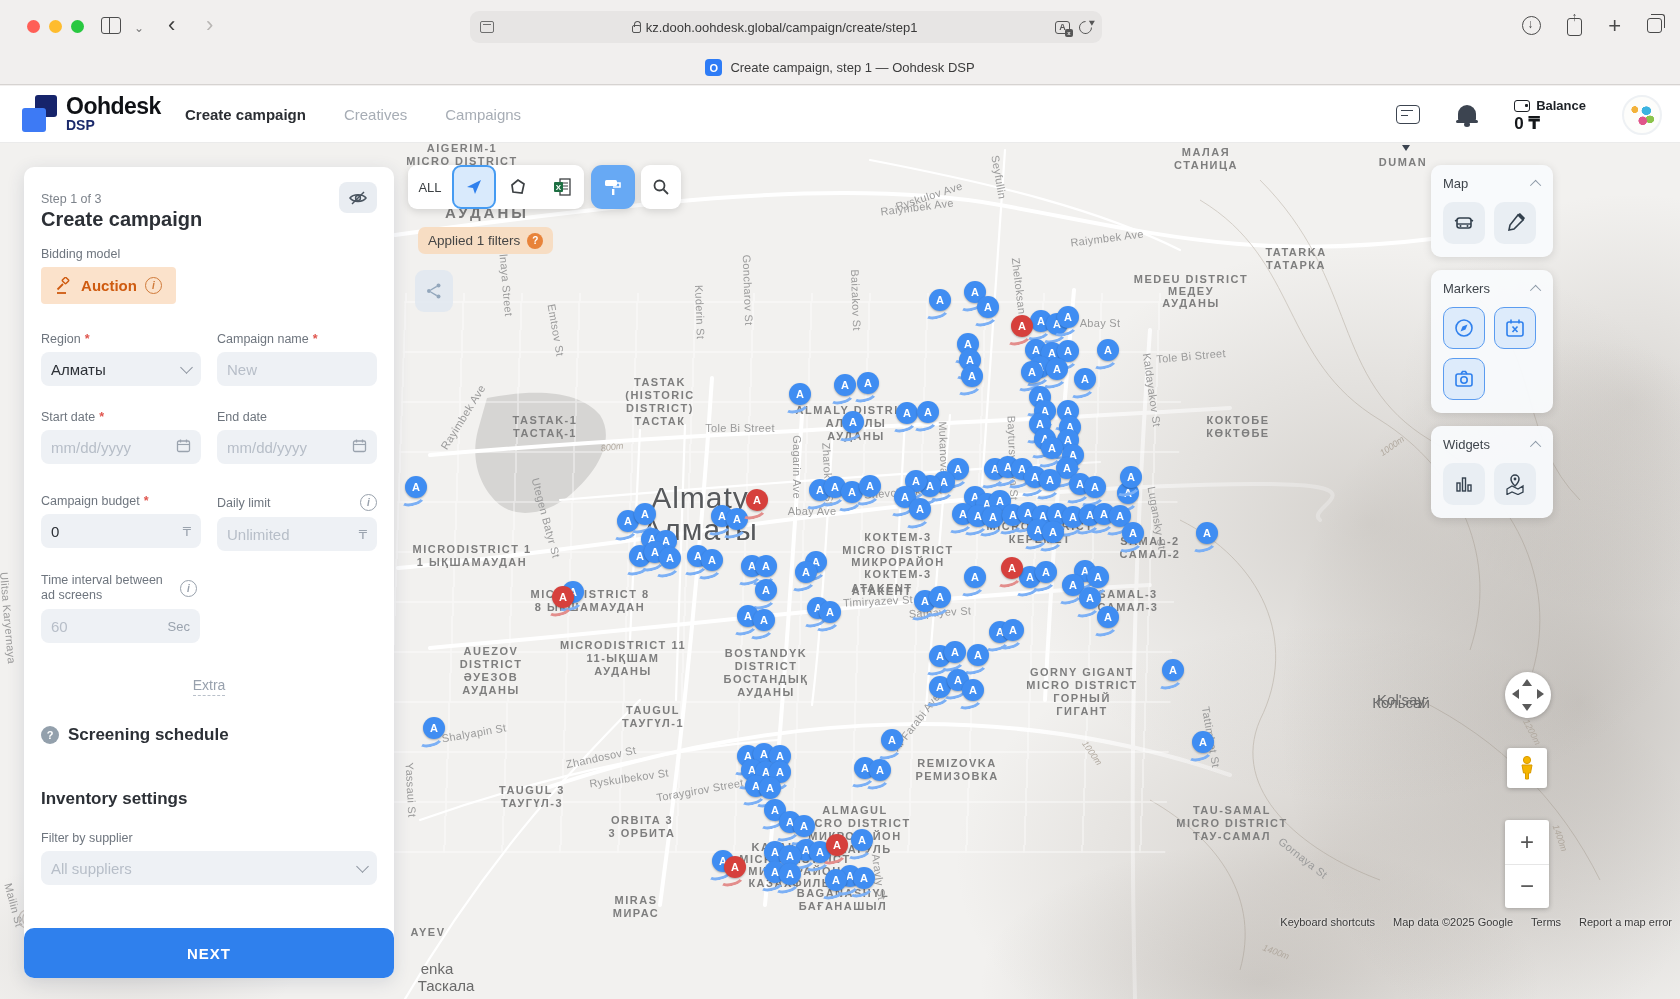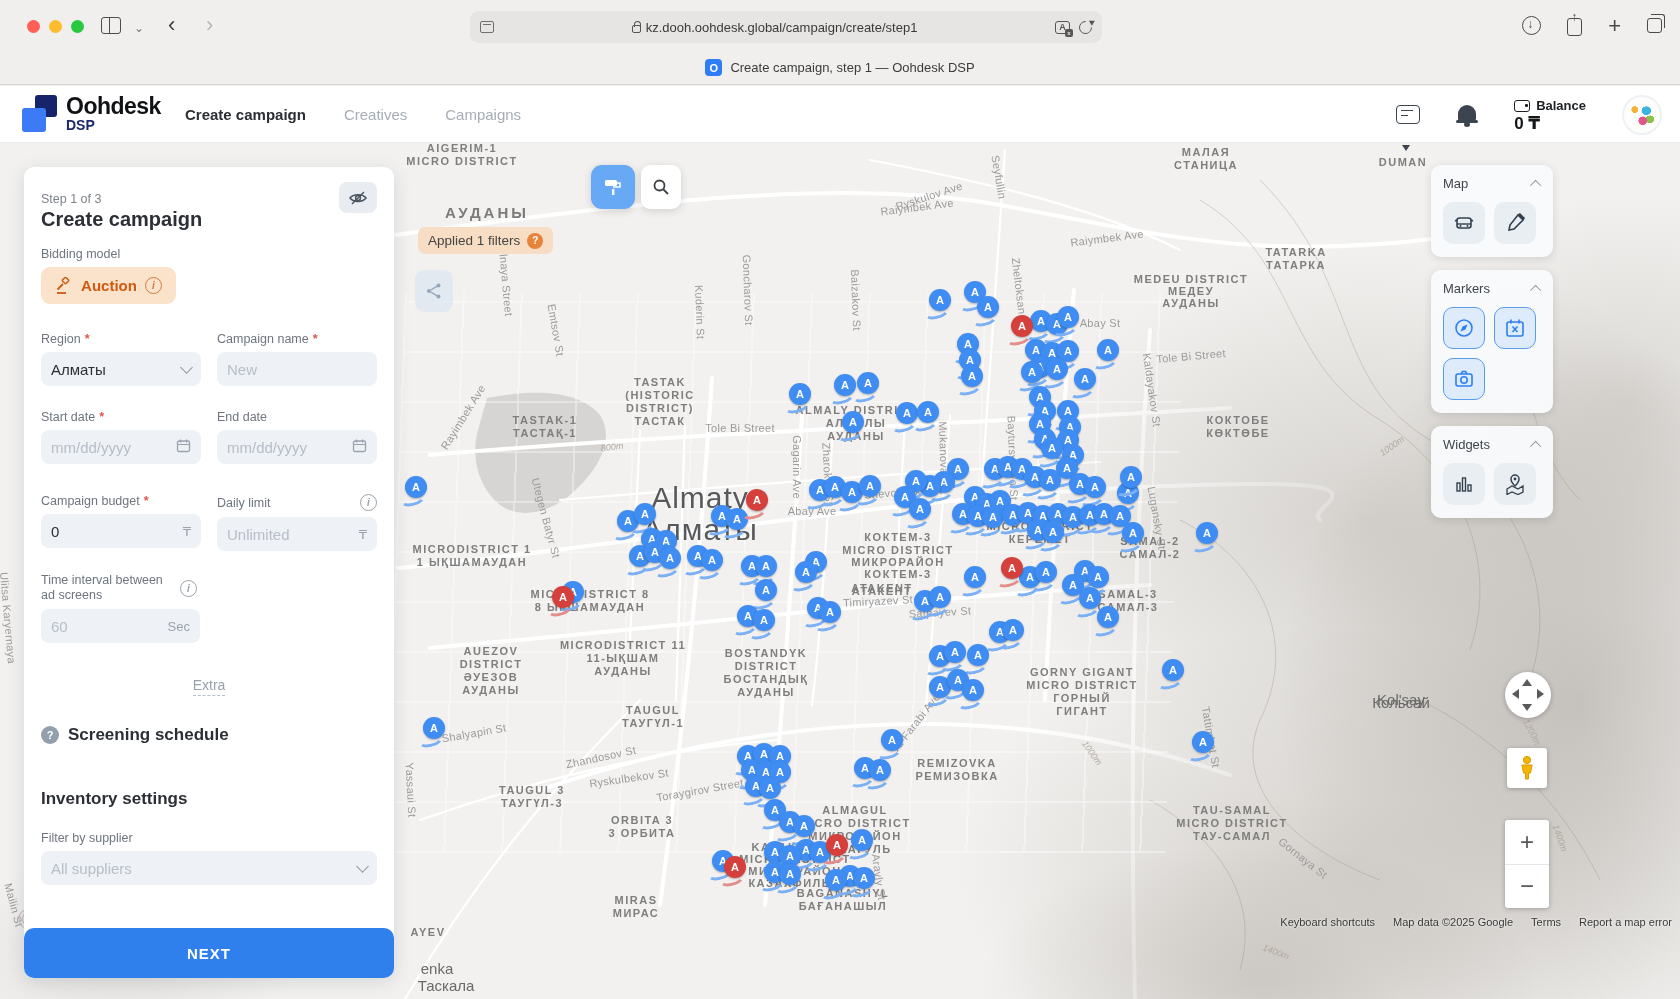--- a/index.html
+++ b/index.html
@@ -100,21 +100,21 @@
   .pin.b::after{border-bottom-color:#7cb0f5;}
   .pin.r::after{border-bottom-color:#e38e8c;}
 
   .panel{position:absolute;left:24px;top:24px;width:370px;height:811px;background:#fff;border-radius:10px;
          box-shadow:0 4px 18px rgba(40,60,90,.14);z-index:20;padding:0 17px;}
   .step{margin-top:25px;font-size:12.5px;color:#7d838b;}
   .ptitle{font-size:20px;font-weight:800;color:#2c3036;margin-top:2px;}
   .eyeoff{position:absolute;right:17px;top:15px;width:38px;height:31px;background:#e9edf2;border-radius:8px;display:flex;align-items:center;justify-content:center;}
   .lbl{font-size:12.5px;color:#6e757e;margin-bottom:6px;display:flex;align-items:center;gap:4px;}
   .req{color:#e0564f;font-weight:700;}
-  .chip{margin-top:6px;width:135px;height:37px;background:#fbe2cb;border-radius:9px;display:flex;align-items:center;justify-content:center;gap:8px;
+  .chip{margin-top:6px;width:135px;height:37px;background:#fbe2cb;border-radius:4px;display:flex;align-items:center;justify-content:center;gap:8px;
         color:#cf5b10;font-size:15px;font-weight:600;}
   .info-o{width:17px;height:17px;border:1.5px solid #cf7a3a;border-radius:50%;font-size:10px;font-weight:700;color:#cf7a3a;display:flex;align-items:center;justify-content:center;font-style:italic;}
   .info-g{width:17px;height:17px;border:1.5px solid #98a1ac;border-radius:50%;font-size:10px;font-weight:700;color:#98a1ac;display:flex;align-items:center;justify-content:center;font-style:italic;}
   .row2{display:flex;gap:16px;}
   .fld{flex:1;}
   .inp{height:34px;background:#eef1f5;border-radius:8px;display:flex;align-items:center;padding:0 10px;font-size:15px;color:#2c3036;position:relative;}
   .inp .ph{color:#b7bec8;}
   .inp .sfx{margin-left:auto;color:#9aa3ae;font-size:13px;}
   .chev{width:9px;height:9px;border-right:1.8px solid #8b939e;border-bottom:1.8px solid #8b939e;transform:rotate(45deg);margin-left:auto;margin-top:-4px;}
   .extra{text-align:center;margin-top:34px;font-size:14px;color:#98a1ad;}
@@ -529,20 +529,43 @@
       <div class="pin b" style="left: 862px; top: 697px;">A</div>
       <div class="pin r" style="left: 1022px; top: 183px;">A</div>
       <div class="pin r" style="left: 757px; top: 357px;">A</div>
       <div class="pin r" style="left: 1012px; top: 425px;">A</div>
       <div class="pin r" style="left: 563px; top: 454px;">A</div>
       <div class="pin r" style="left: 837px; top: 702px;">A</div>
       <div class="pin r" style="left: 735px; top: 724px;">A</div>
     </div>
   <div class="gwm">Google</div>
 
+  <div class="mtoolbar">
+    <div class="seg">ALL</div>
+    <div class="seg sel">
+      <svg width="20" height="20" viewBox="0 0 20 20">
+        <path d="M3 10 L17 3 L11 17 L9 11 Z" fill="#2f80ed"></path>
+        </svg>
+    </div>
+    <div class="seg">
+      <svg width="20" height="20" viewBox="0 0 20 20">
+        <path d="M4 8 L10 3 L16 7 L14 16 L5 15 Z" fill="none" stroke="#3c4043" stroke-width="1.7"></path>
+        </svg>
+    </div>
+    <div class="seg">
+      <svg width="20" height="20" viewBox="0 0 20 20">
+        <rect x="8" y="2" width="10" height="16" fill="#fff" stroke="#3c4043" stroke-width="1.3"></rect>
+        <line x1="10" y1="6" x2="16" y2="6" stroke="#3c4043"></line>
+          <line x1="10" y1="9" x2="16" y2="9" stroke="#3c4043"></line>
+        <line x1="10" y1="12" x2="16" y2="12" stroke="#3c4043"></line>
+        <rect x="2" y="5" width="9" height="10" rx="1" fill="#1d6f42"></rect>
+        <text x="6.5" y="12.5" font-size="8" font-weight="bold" fill="#fff" text-anchor="middle">X</text>
+        </svg>
+    </div>
+  </div>
   <div class="bluebtn">
     <svg width="20" height="20" viewBox="0 0 20 20">
       <rect x="2" y="3" width="12" height="6" rx="1.5" fill="#fff"></rect>
       <path d="M14 6 h3 v4 h-7" fill="none" stroke="#fff" stroke-width="1.6"></path>
       <rect x="9" y="12" width="2.4" height="6" fill="#fff"></rect>
       </svg>
   </div>
   <div class="searchbtn">
     <svg width="18" height="18" viewBox="0 0 18 18">
       <circle cx="7.5" cy="7.5" r="5" fill="none" stroke="#3c4043" stroke-width="1.8"></circle>

